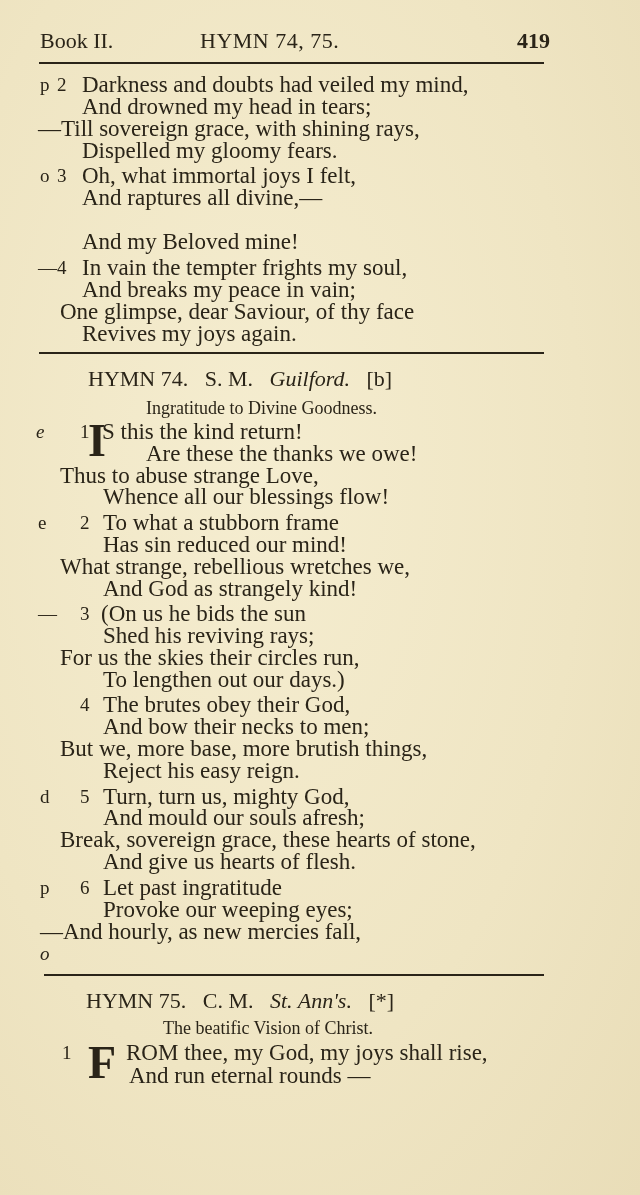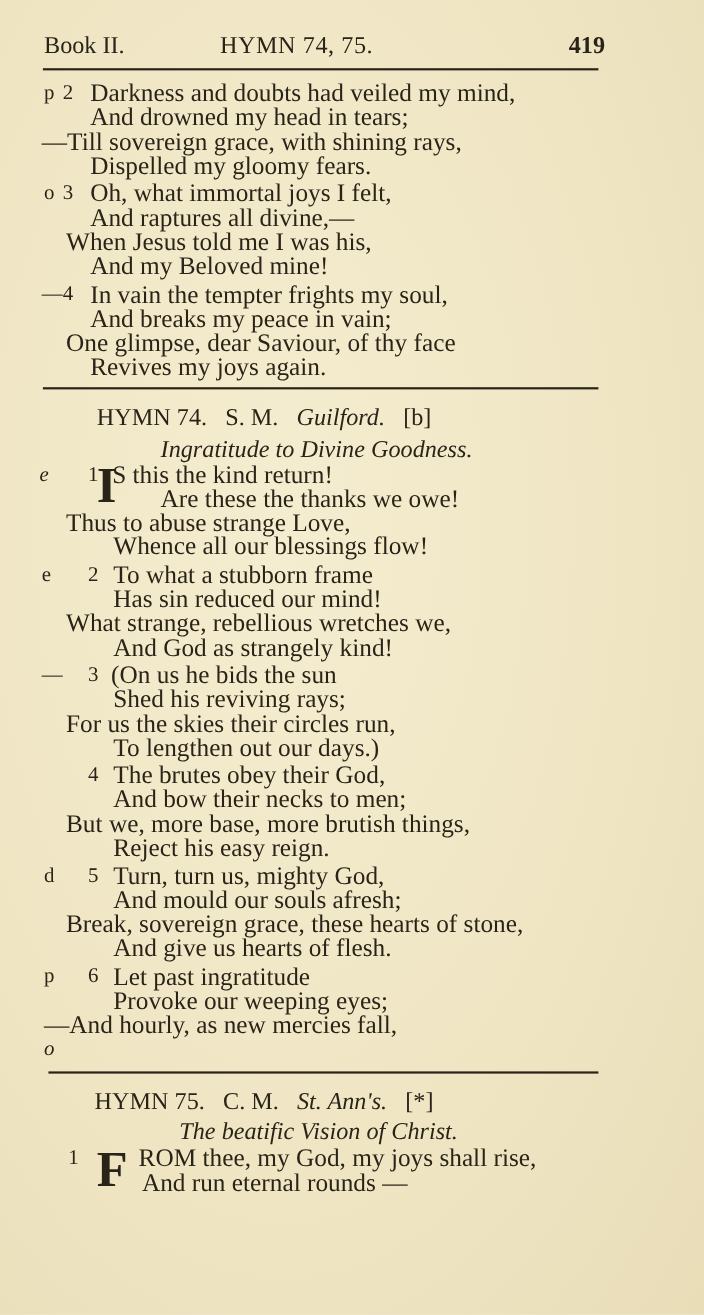--- a/index.html
+++ b/index.html
@@ -11,21 +11,21 @@
   .hdr .book{position:absolute;left:0;top:0;}
   .hdr .title{position:absolute;left:160px;top:0;letter-spacing:0.5px;}
   .hdr .pnum{position:absolute;right:0;top:0;font-weight:bold;margin-left:48px;}
   .rule{position:absolute;left:39px;width:505px;border-top:2px solid #2a2418;}
   .line{position:absolute;font-size:23px;white-space:nowrap;line-height:22px;}
   .mark{position:absolute;font-size:19px;line-height:22px;}
   .mark.it{font-style:italic;}
   .num{position:absolute;font-size:19px;line-height:22px;}
   .htitle{position:absolute;font-size:22px;white-space:nowrap;line-height:26px;}
   .htitle .tune{font-style:italic;}
-  .subt{position:absolute;font-size:22px;font-style:italic;white-space:nowrap;line-height:22px;}
+  .subt{position:absolute;font-size:18px;white-space:nowrap;line-height:22px;}
   .dropcap{position:absolute;font-size:46px;line-height:46px;font-weight:bold;}
 </style>
 </head>
 <body>
 
 <div class="page">
 
   <div class="hdr">
     <span class="book">Book II.</span>
     <span class="title">HYMN 74, 75.</span>
@@ -37,21 +37,20 @@
   <span class="num" style="left:57px;top:74px;">2</span>
   <span class="line" style="left:82px;top:74px;">Darkness and doubts had veiled my mind,</span>
   <span class="line" style="left:82px;top:96px;">And drowned my head in tears;</span>
   <span class="line" style="left:38px;top:118px;">—Till sovereign grace, with shining rays,</span>
   <span class="line" style="left:82px;top:140px;">Dispelled my gloomy fears.</span>
 
   <span class="mark" style="left:40px;top:165px;">o</span>
   <span class="num" style="left:57px;top:165px;">3</span>
   <span class="line" style="left:82px;top:165px;">Oh, what immortal joys I felt,</span>
   <span class="line" style="left:82px;top:187px;">And raptures all divine,—</span>
-  <span class="line" style="left:60px;top:209px;">When Jesus told me I was his,</span>
   <span class="line" style="left:82px;top:231px;">And my Beloved mine!</span>
 
   <span class="mark" style="left:38px;top:257px;">—</span>
   <span class="num" style="left:57px;top:257px;">4</span>
   <span class="line" style="left:82px;top:257px;">In vain the tempter frights my soul,</span>
   <span class="line" style="left:82px;top:279px;">And breaks my peace in vain;</span>
   <span class="line" style="left:60px;top:301px;">One glimpse, dear Saviour, of thy face</span>
   <span class="line" style="left:82px;top:323px;">Revives my joys again.</span>
 
   <div class="rule" style="top:352px;"></div>

